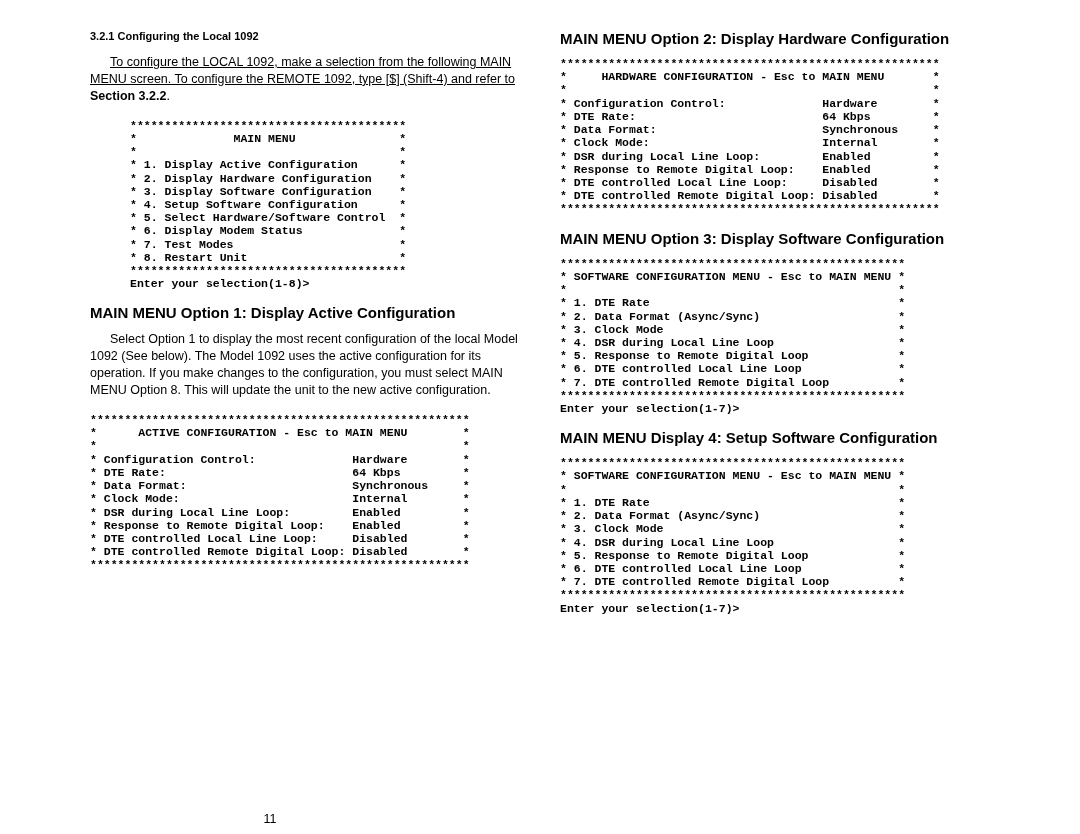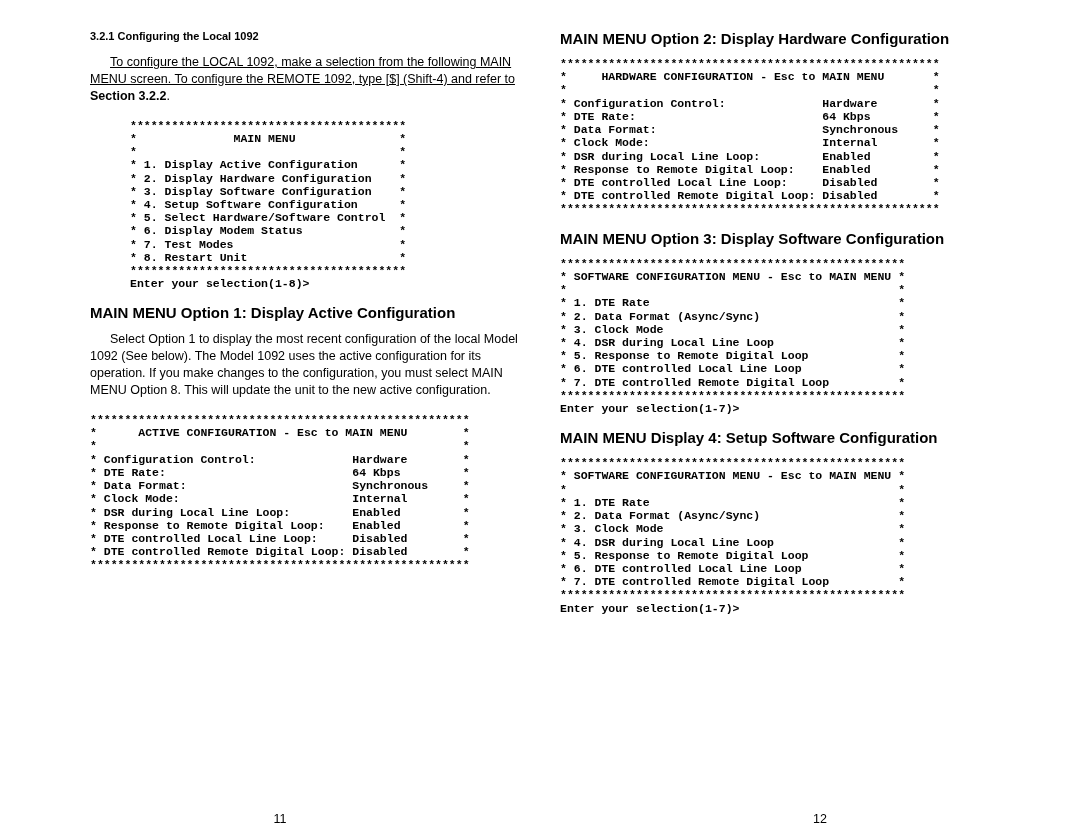--- a/index.html
+++ b/index.html
@@ -56,21 +56,20 @@
   .cfg-block {
     margin: 4px 0 4px 0;
   }
   .pnum {
     position: absolute;
     bottom: 8px;
     width: 100%;
     text-align: center;
     left: 0;
     font-size: 12.5px;
-    margin-left: 10px;
   }
 </style>
 </head>
 <body>
 
 <div class="spread">
 
   <div class="page page-left">
 
     <h3>3.2.1  Configuring the Local 1092</h3>
@@ -166,16 +165,15 @@
 * 2. Data Format (Async/Sync)                    *
 * 3. Clock Mode                                  *
 * 4. DSR during Local Line Loop                  *
 * 5. Response to Remote Digital Loop             *
 * 6. DTE controlled Local Line Loop              *
 * 7. DTE controlled Remote Digital Loop          *
 **************************************************
 Enter your selection(1-7)&gt;</pre>
     </div>
 
-    <div class="pnum">12</div>
   </div>
 
 </div>
 
 </body></html>

